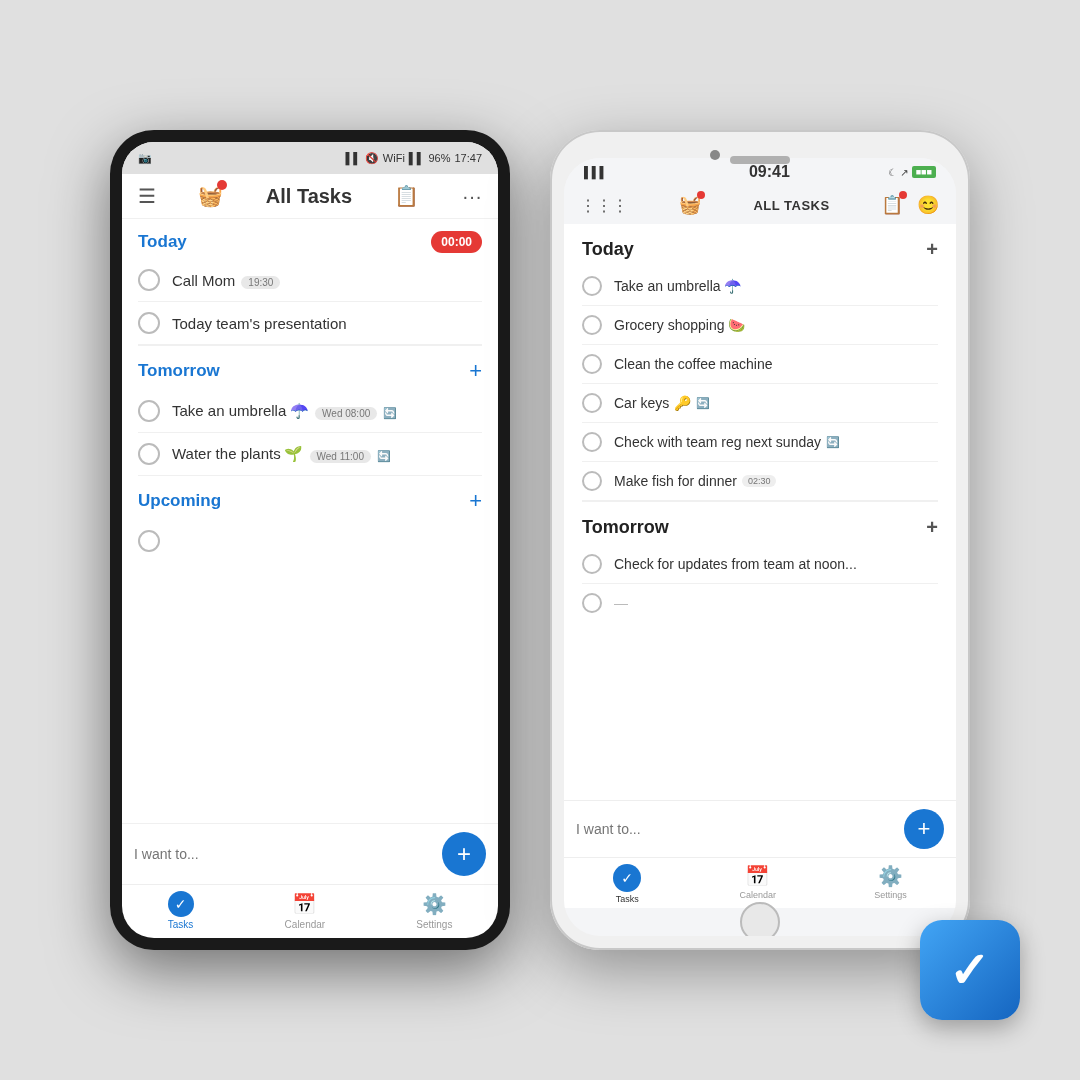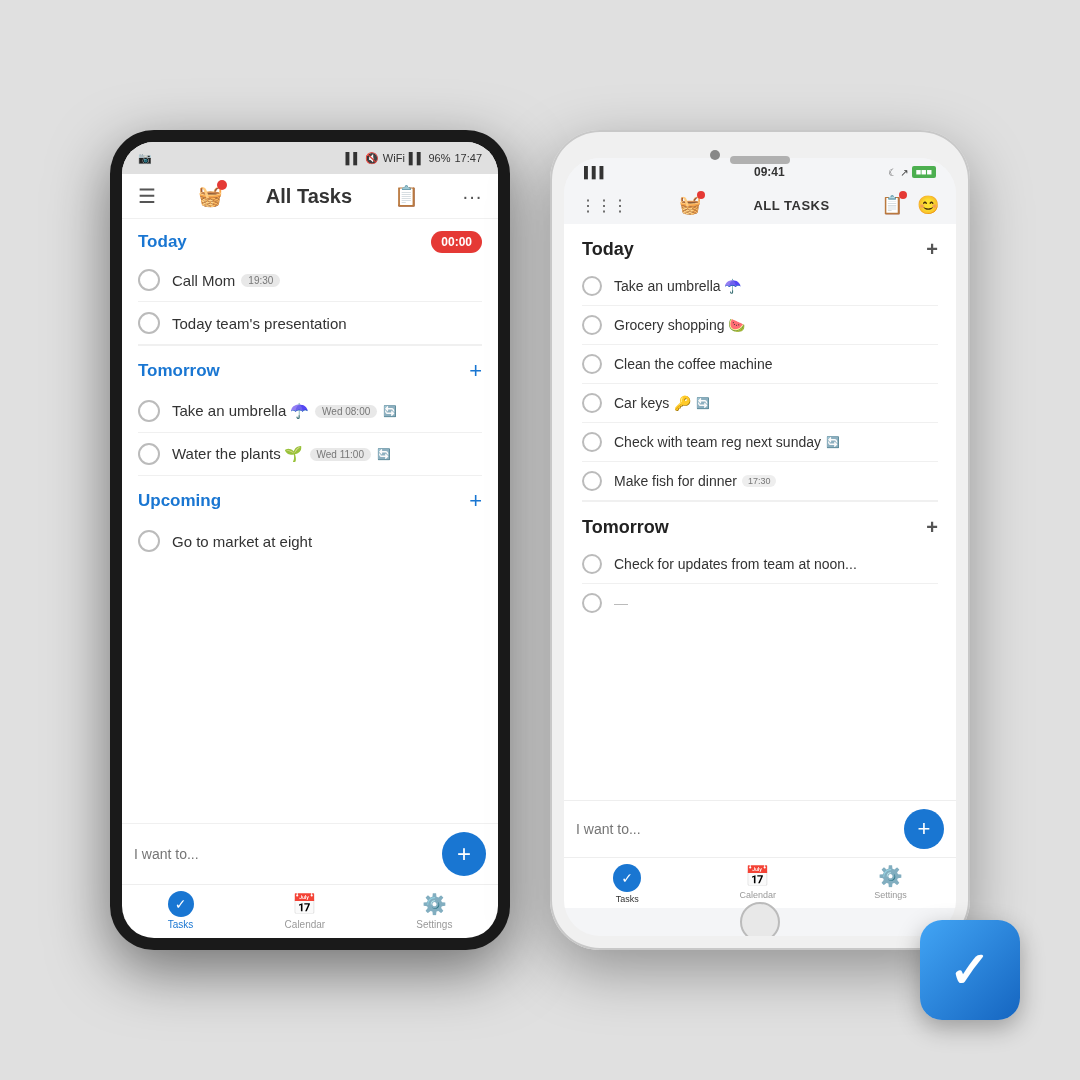--- a/index.html
+++ b/index.html
@@ -113,21 +113,21 @@
       width: 22px;
       height: 22px;
       border-radius: 50%;
       border: 2px solid #bbb;
       flex-shrink: 0;
     }
     .task-text {
       font-size: 15px;
       color: #333;
       display: flex;
-      align-items: center;
+      align-items: flex-end;
       gap: 6px;
       flex: 1;
     }
     .task-tag {
       background: #e8e8e8;
       border-radius: 10px;
       padding: 1px 7px;
       font-size: 10px;
       color: #777;
     }
@@ -254,21 +254,21 @@
       background: #f4f5f7;
       height: 28px;
       display: flex;
       align-items: center;
       justify-content: space-between;
       padding: 0 20px;
       font-size: 11px;
       color: #333;
       flex-shrink: 0;
     }
-    .ios-status-center { font-size: 12px; font-weight: 600; color: #333; margin-left: 43px; }
+    .ios-status-center { font-size: 16px; font-weight: 600; color: #333; margin-left: 43px; }
     .ios-status-right { display: flex; align-items: center; gap: 3px; font-size: 10px; }
     .ios-header {
       display: flex;
       align-items: center;
       justify-content: space-between;
       padding: 8px 16px;
       background: #f4f5f7;
       flex-shrink: 0;
     }
     .ios-header-title {
@@ -491,21 +491,20 @@
         </div>
         <div class="divider-line"></div>
 
         <div class="section-header">
           <span>Upcoming</span>
           <span class="plus-btn">+</span>
         </div>
 
         <div class="task-item">
           <div class="task-circle"></div>
-          <span class="task-text">Go to market at eight</span>
         </div>
       </div>
 
       <div class="android-input-bar">
         <input class="android-input" placeholder="I want to..." style="">
         <div class="android-fab">+</div>
       </div>
 
       <div class="android-tab-bar">
         <div class="android-tab">
@@ -596,21 +595,21 @@
           <span class="ios-task-text">
             Check with team reg next sunday
             <span class="repeat-icon">🔄</span>
           </span>
         </div>
         <div class="ios-divider"></div>
 
         <div class="ios-task-item">
           <div class="ios-task-circle"></div>
           <span class="ios-task-text">
-            Make fish for dinner <span class="ios-task-tag">17:30</span>
+            Make fish for dinner <span class="ios-task-tag">02:30</span>
           </span>
         </div>
         <div class="ios-divider"></div>
 
         <div class="ios-divider"></div>
 
         <div class="ios-section-header">
           <span>Tomorrow</span>
           <span class="plus-ios">+</span>
         </div>

